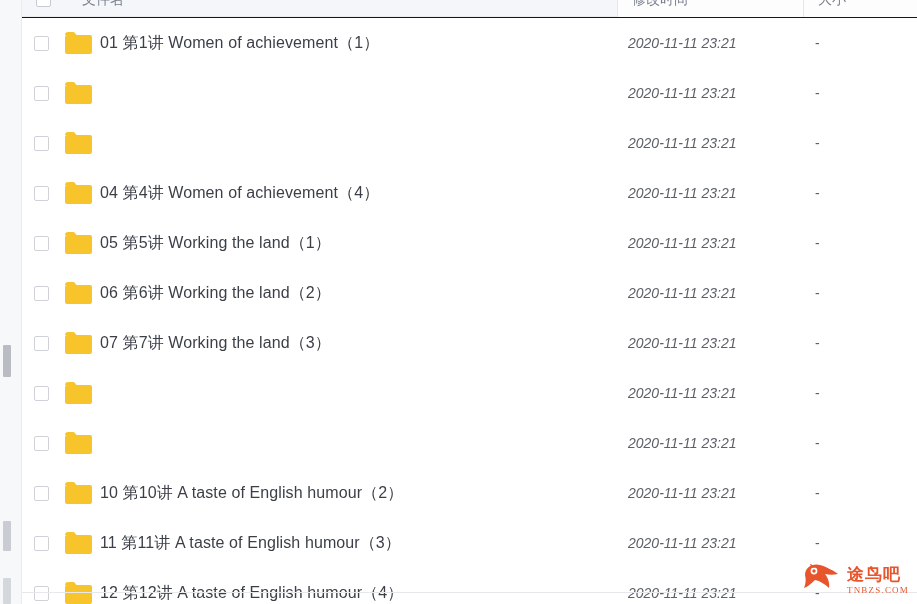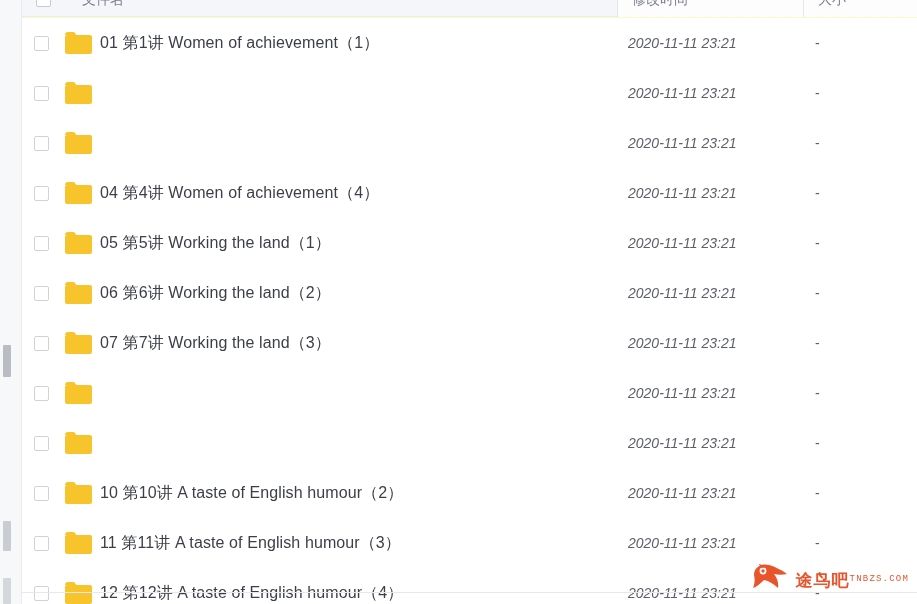--- a/index.html
+++ b/index.html
@@ -9,21 +9,21 @@
     height: 604px;
     overflow: hidden;
     background: #ffffff;
     font-family: "Liberation Sans", "DejaVu Sans", sans-serif;
   }
 
   #app {
     position: relative;
     width: 917px;
     height: 604px;
-    background: #fef9c3;
+    background: #0f172a;
     overflow: hidden;
   }
 
   
   .left-gutter {
     position: absolute;
     left: 0; top: 0;
     width: 22px;
     height: 604px;
     background: #f7f8fa;
@@ -151,34 +151,34 @@
   
   .watermark {
     position: absolute;
     right: 8px; bottom: 6px;
     display: flex;
     align-items: center;
     gap: 6px;
     pointer-events: none;
   }
   .wm-mark { width: 40px; height: 36px; }
-  .wm-text { display: flex; flex-direction: row; line-height: 1; }
+  .wm-text { display: flex; flex-direction: column; line-height: 1; }
   .wm-cn {
     font-size: 17px;
     color: #e8552c;
     font-weight: bold;
     letter-spacing: 1px;
     font-family: "DejaVu Sans", sans-serif;
   }
   .wm-en {
     font-size: 9px;
     color: #e8552c;
     letter-spacing: 1.2px;
     margin-top: 3px;
-    font-family: Liberation Mono, monospace;
+    font-family: Liberation Serif, serif;
     text-align: right;
   }
 </style>
 </head>
 <body>
 
 <div id="app">
 
   <div class="left-gutter">
     <div class="gutter-thumb t1"></div>

